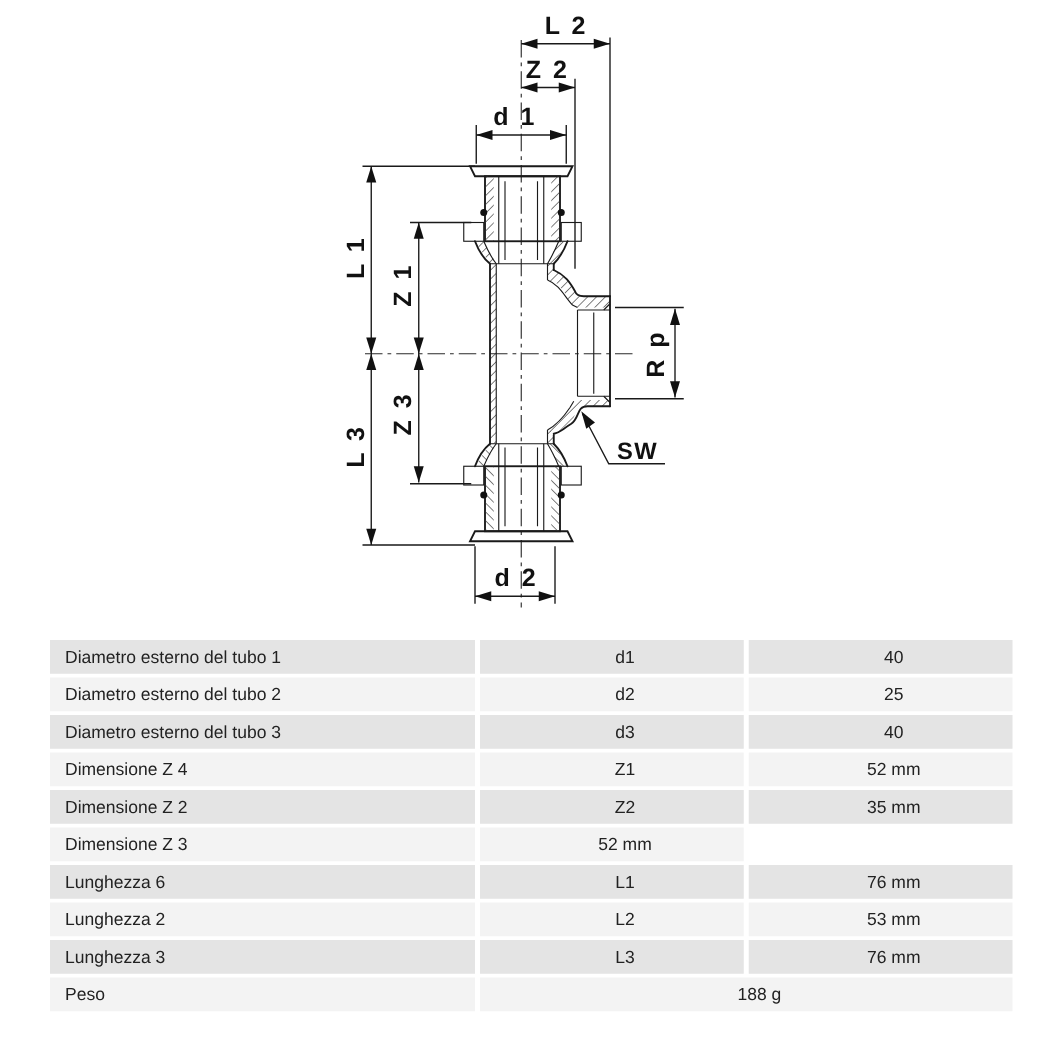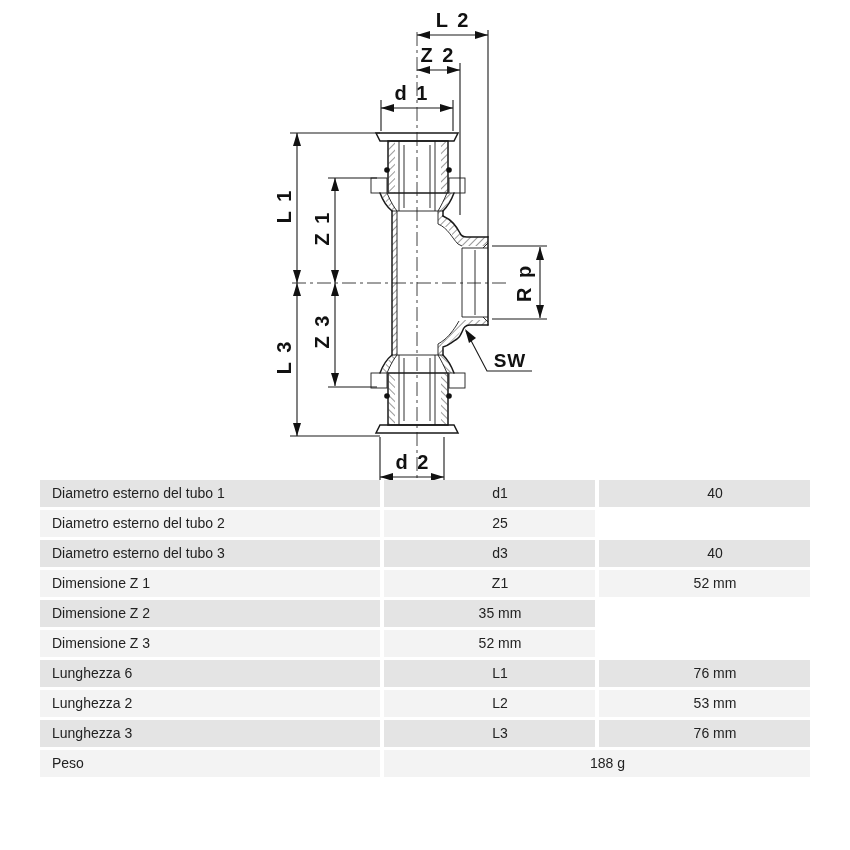--- a/index.html
+++ b/index.html
@@ -6,21 +6,21 @@
   .stage{position:relative;width:850px;height:850px;background:#fff;overflow:hidden;
          font-family:"Liberation Sans",sans-serif;}
   svg{position:absolute;left:0;top:0;}
   svg .part{fill:none;stroke:#1a1a1a;stroke-width:1.5;stroke-linecap:round;}
   svg .thin{fill:none;stroke:#1a1a1a;stroke-width:0.9;}
   svg .dim{fill:none;stroke:#1a1a1a;stroke-width:1.1;}
   svg .cl{fill:none;stroke:#2a2a2a;stroke-width:0.9;stroke-dasharray:14 4 3 4;}
   svg .arr{fill:#111;stroke:none;}
   svg .dimtext{font:bold 20px "Liberation Sans",sans-serif;fill:#111;letter-spacing:2px;}
   svg .swtext{font:bold 19px "Liberation Sans",sans-serif;fill:#111;letter-spacing:1px;}
-  .spec-table{position:absolute;left:40px;top:480px;width:770px;}
+  .spec-table{position:absolute;left:40px;top:512px;width:770px;}
   .t-row{display:grid;grid-template-columns:340px 211px 211px;column-gap:4px;
          margin-bottom:3px;height:27px;background:#fff;}
   .t-cell{font-size:14px;color:#222;line-height:27px;white-space:nowrap;overflow:hidden;}
   .t-row.odd  .t-cell{background:var(--row-odd,#e4e4e4);}
   .t-row.even .t-cell{background:var(--row-even,#f3f3f3);}
   .c1{padding-left:12px;}
   .c2,.c3,.merged{text-align:center;padding-left:21px;}
   .merged{grid-column:2/4;}
 </style>
 </head>
@@ -159,34 +159,36 @@
   </svg>
 
   <div class="spec-table" id="spec-table">
       <div class="t-row odd">
         <div class="t-cell c1">Diametro esterno del tubo 1</div>
         <div class="t-cell c2">d1</div>
         <div class="t-cell c3">40</div>
       </div>
       <div class="t-row even">
         <div class="t-cell c1">Diametro esterno del tubo 2</div>
+        <div class="t-cell c2">d2</div>
         <div class="t-cell c3">25</div>
       </div>
       <div class="t-row odd">
         <div class="t-cell c1">Diametro esterno del tubo 3</div>
         <div class="t-cell c2">d3</div>
         <div class="t-cell c3">40</div>
       </div>
       <div class="t-row even">
-        <div class="t-cell c1">Dimensione Z 1</div>
+        <div class="t-cell c1">Dimensione Z 4</div>
         <div class="t-cell c2">Z1</div>
         <div class="t-cell c3">52 mm</div>
       </div>
       <div class="t-row odd">
         <div class="t-cell c1">Dimensione Z 2</div>
+        <div class="t-cell c2">Z2</div>
         <div class="t-cell c3">35 mm</div>
       </div>
       <div class="t-row even">
         <div class="t-cell c1">Dimensione Z 3</div>
         <div class="t-cell c3">52 mm</div>
       </div>
       <div class="t-row odd">
         <div class="t-cell c1">Lunghezza 6</div>
         <div class="t-cell c2">L1</div>
         <div class="t-cell c3">76 mm</div>

